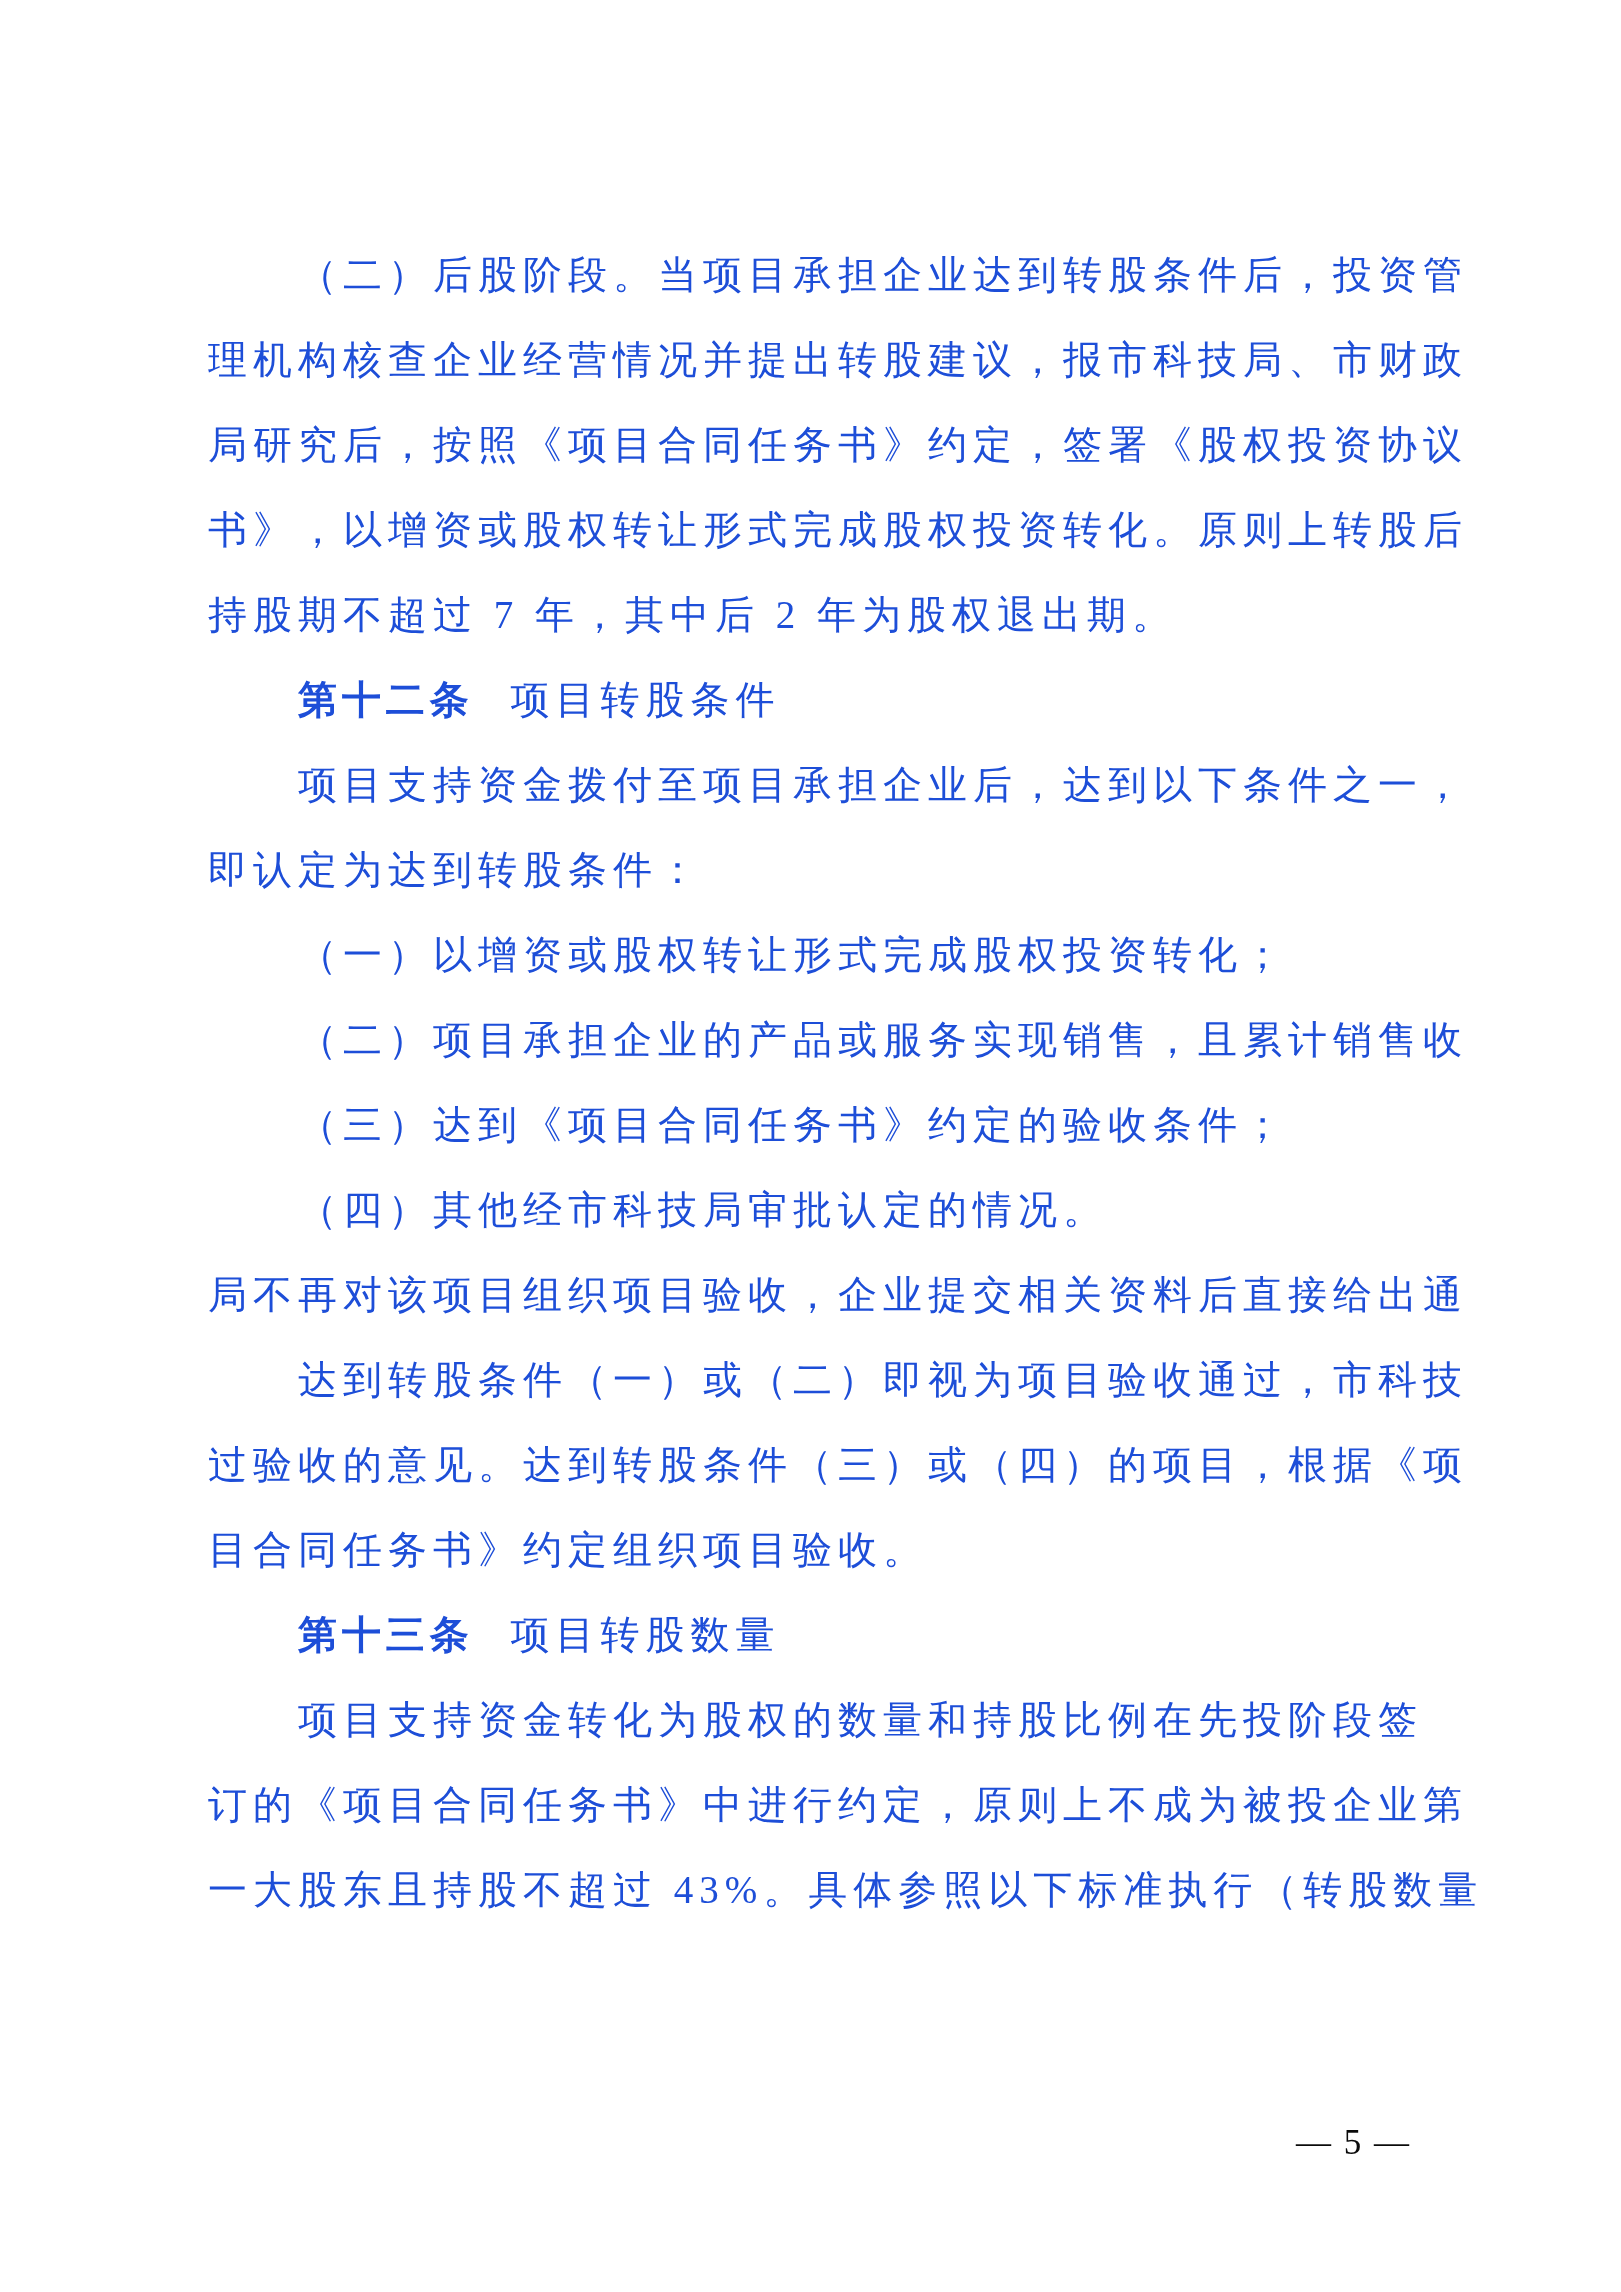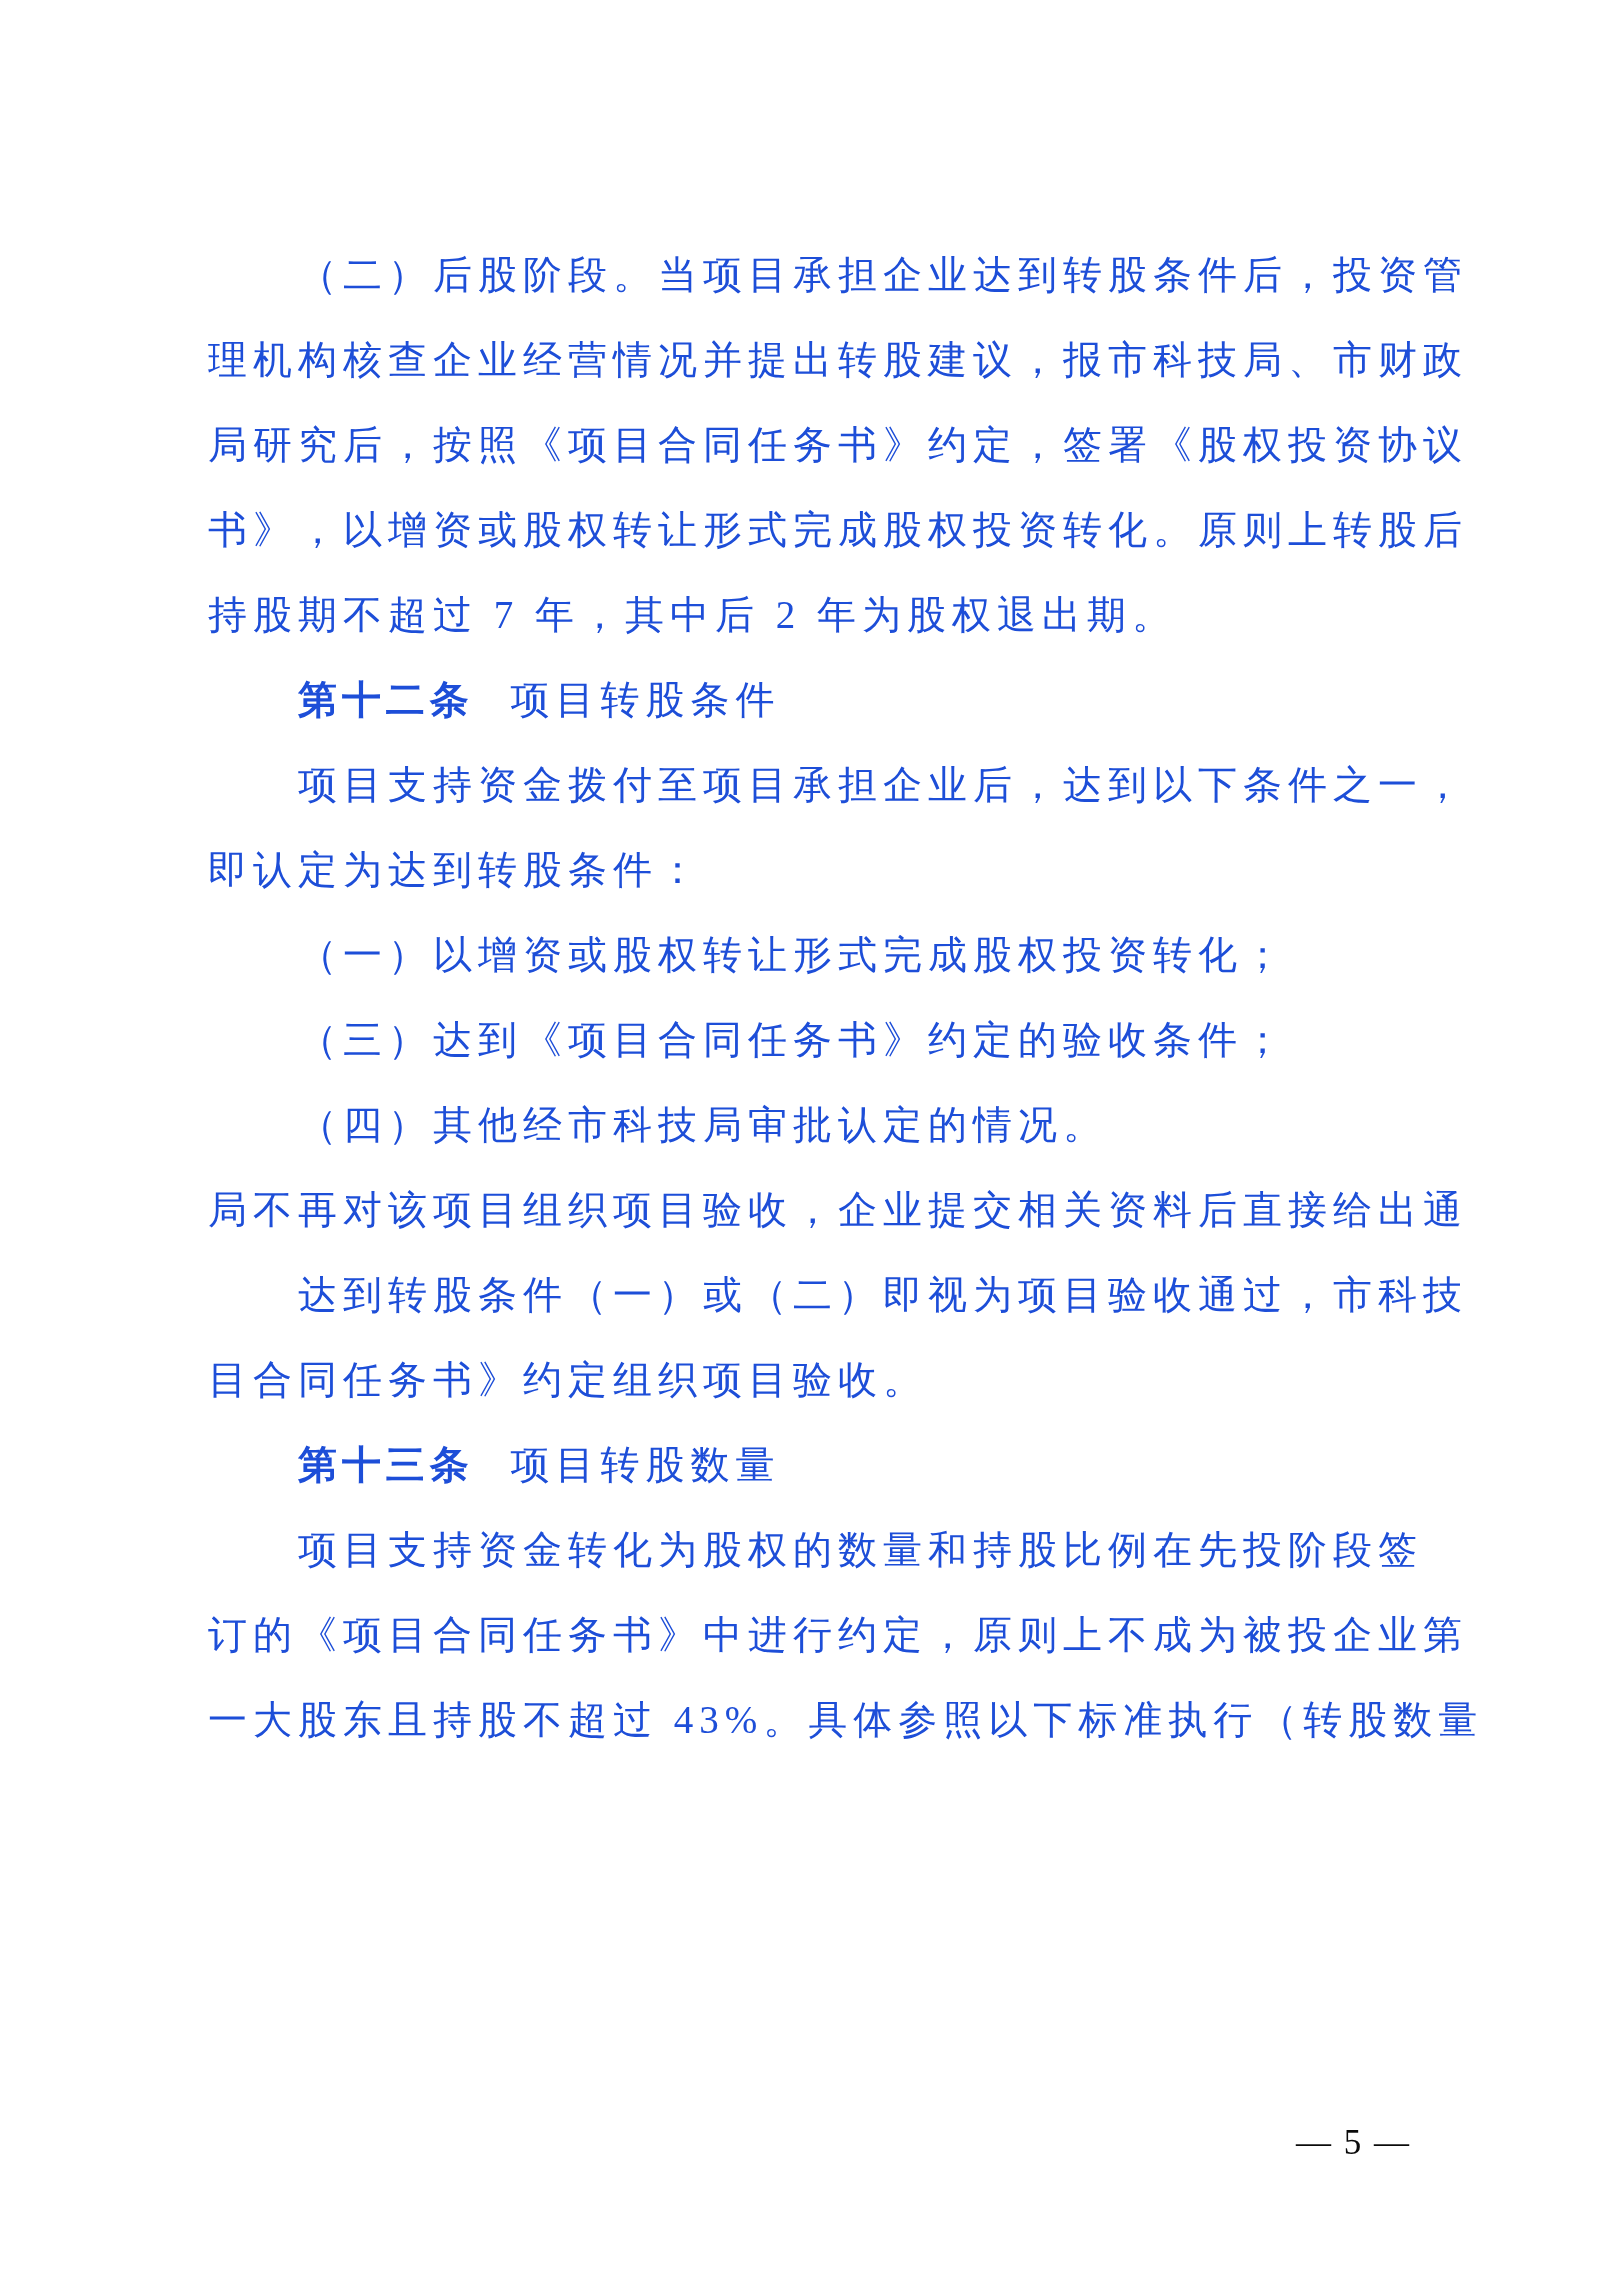--- a/index.html
+++ b/index.html
@@ -59,24 +59,26 @@
   <div class="content">
       <div class="line indent">（二）后股阶段。当项目承担企业达到转股条件后，投资管</div>
       <div class="line">理机构核查企业经营情况并提出转股建议，报市科技局、市财政</div>
       <div class="line">局研究后，按照《项目合同任务书》约定，签署《股权投资协议</div>
       <div class="line">书》，以增资或股权转让形式完成股权投资转化。原则上转股后</div>
       <div class="line">持股期不超过 7 年，其中后 2 年为股权退出期。</div>
       <div class="line indent heading"><span class="num">第十二条</span><span class="title">项目转股条件</span></div>
       <div class="line indent">项目支持资金拨付至项目承担企业后，达到以下条件之一，</div>
       <div class="line">即认定为达到转股条件：</div>
       <div class="line indent">（一）以增资或股权转让形式完成股权投资转化；</div>
+      <div class="line indent">（二）项目承担企业的产品或服务实现销售，且累计销售收</div>
       <div class="line indent">（三）达到《项目合同任务书》约定的验收条件；</div>
       <div class="line indent">（四）其他经市科技局审批认定的情况。</div>
       <div class="line">局不再对该项目组织项目验收，企业提交相关资料后直接给出通</div>
       <div class="line indent">达到转股条件（一）或（二）即视为项目验收通过，市科技</div>
+      <div class="line">过验收的意见。达到转股条件（三）或（四）的项目，根据《项</div>
       <div class="line">目合同任务书》约定组织项目验收。</div>
       <div class="line indent heading"><span class="num">第十三条</span><span class="title">项目转股数量</span></div>
       <div class="line indent">项目支持资金转化为股权的数量和持股比例在先投阶段签</div>
       <div class="line">订的《项目合同任务书》中进行约定，原则上不成为被投企业第</div>
       <div class="line">一大股东且持股不超过 43%。具体参照以下标准执行（转股数量</div>
     </div>
   <div class="page-number">— 5 —</div>
 </div>
 
 

